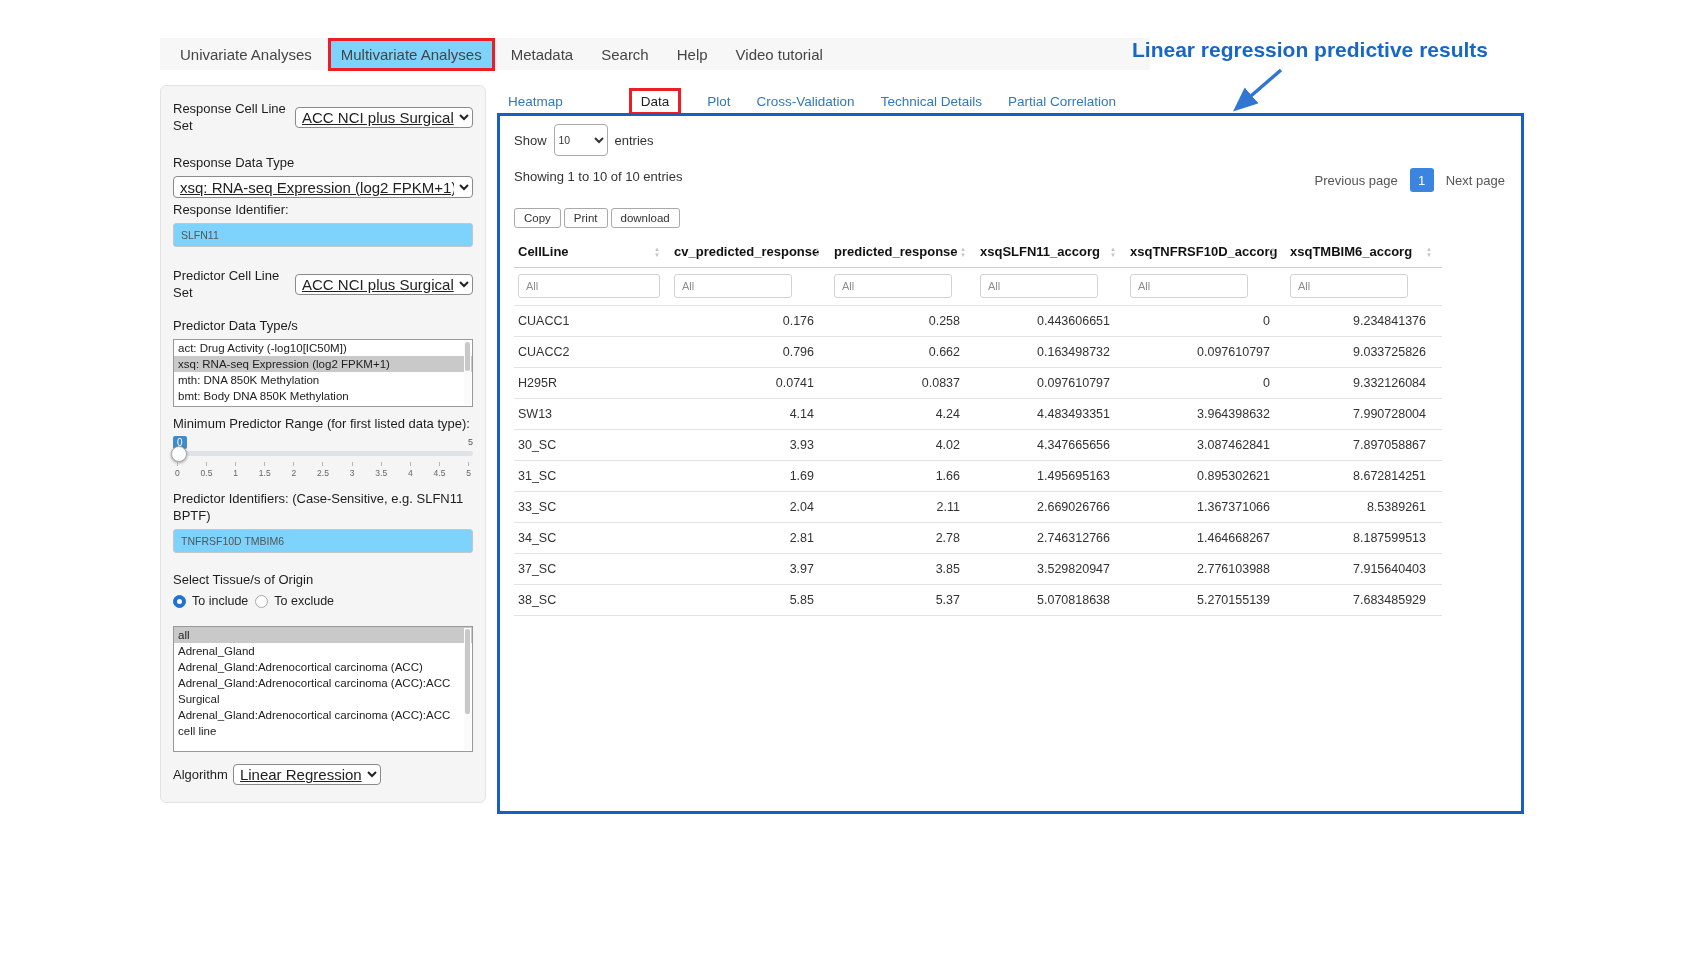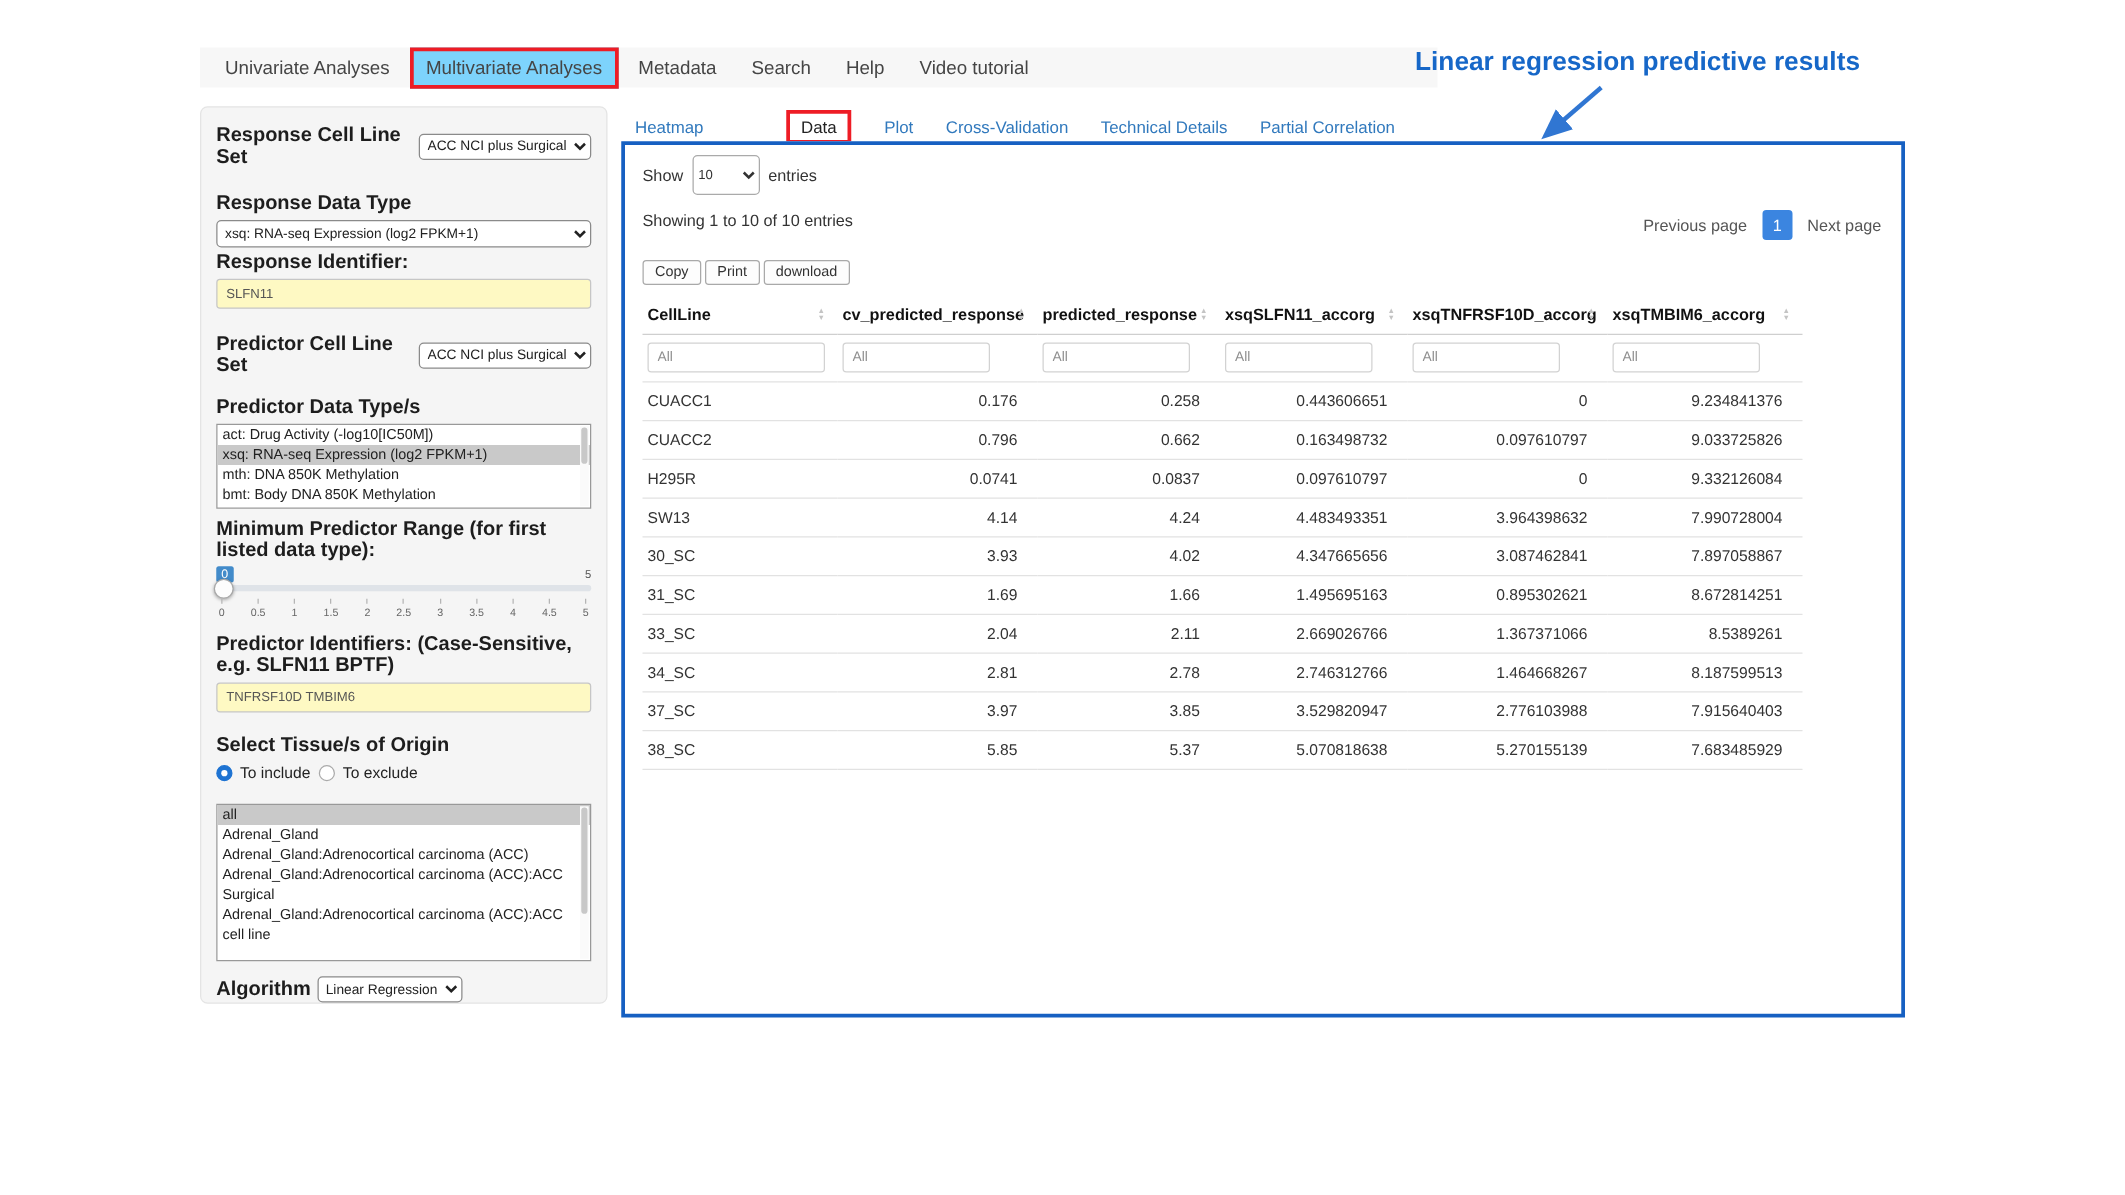--- a/index.html
+++ b/index.html
@@ -23,29 +23,29 @@
     font-size:21px; font-weight:bold; color:#1667c8; white-space:nowrap;
   }
   .annot-arrow { position:absolute; left:1215px; top:64px; }
 
   
   .sidebar {
     position:absolute; left:160px; top:85px; width:326px; height:718px;
     background:#f5f5f5; border:1px solid #e4e4e4; border-radius:6px;
     padding:14px 12px; font-size:13px;
   }
-  .fld-label { font-weight:bold; font-size:16px; color:#1d1d1d; line-height:17px; }
+  .fld-label { font-weight:normal; font-size:13px; color:#1d1d1d; line-height:17px; }
   .inline-row { display:flex; align-items:center; gap:5px; }
   select.ctl {
-    font-size:11px; border:1px solid #8a8a8a; border-radius:4px;
-    background:#fff; height:21px; color:#222; padding:0 2px;
+    font-size:15px; border:1px solid #8a8a8a; border-radius:4px;
+    background:#fff; height:21px; color:#222; padding:0 2px;text-decoration:underline;
   }
   select.ctl.wide { width:100%; margin-top:5px; height:22px; }
   input.ctl {
-    font-size:10.5px; border:1px solid #c6c6c6; border-radius:3px; background:#fef9c3;
+    font-size:10.5px; border:1px solid #c6c6c6; border-radius:3px; background:#7dd3fc;
     height:24px; padding:0 7px; color:#555; width:100%; margin-top:5px; outline:none;
   }
   .listbox {
     position:relative; background:#fff; border:1px solid #999;
     font-size:11.5px; margin-top:5px; overflow:hidden;
   }
   .listbox .opt { padding:0 4px; line-height:16px; color:#222; cursor:default; }
   .listbox .opt.sel { background:#c9c9c9; }
   .listbox .faux-scrollbar {
     position:absolute; right:1px; top:1px; bottom:1px; width:7px; background:#fafafa;

